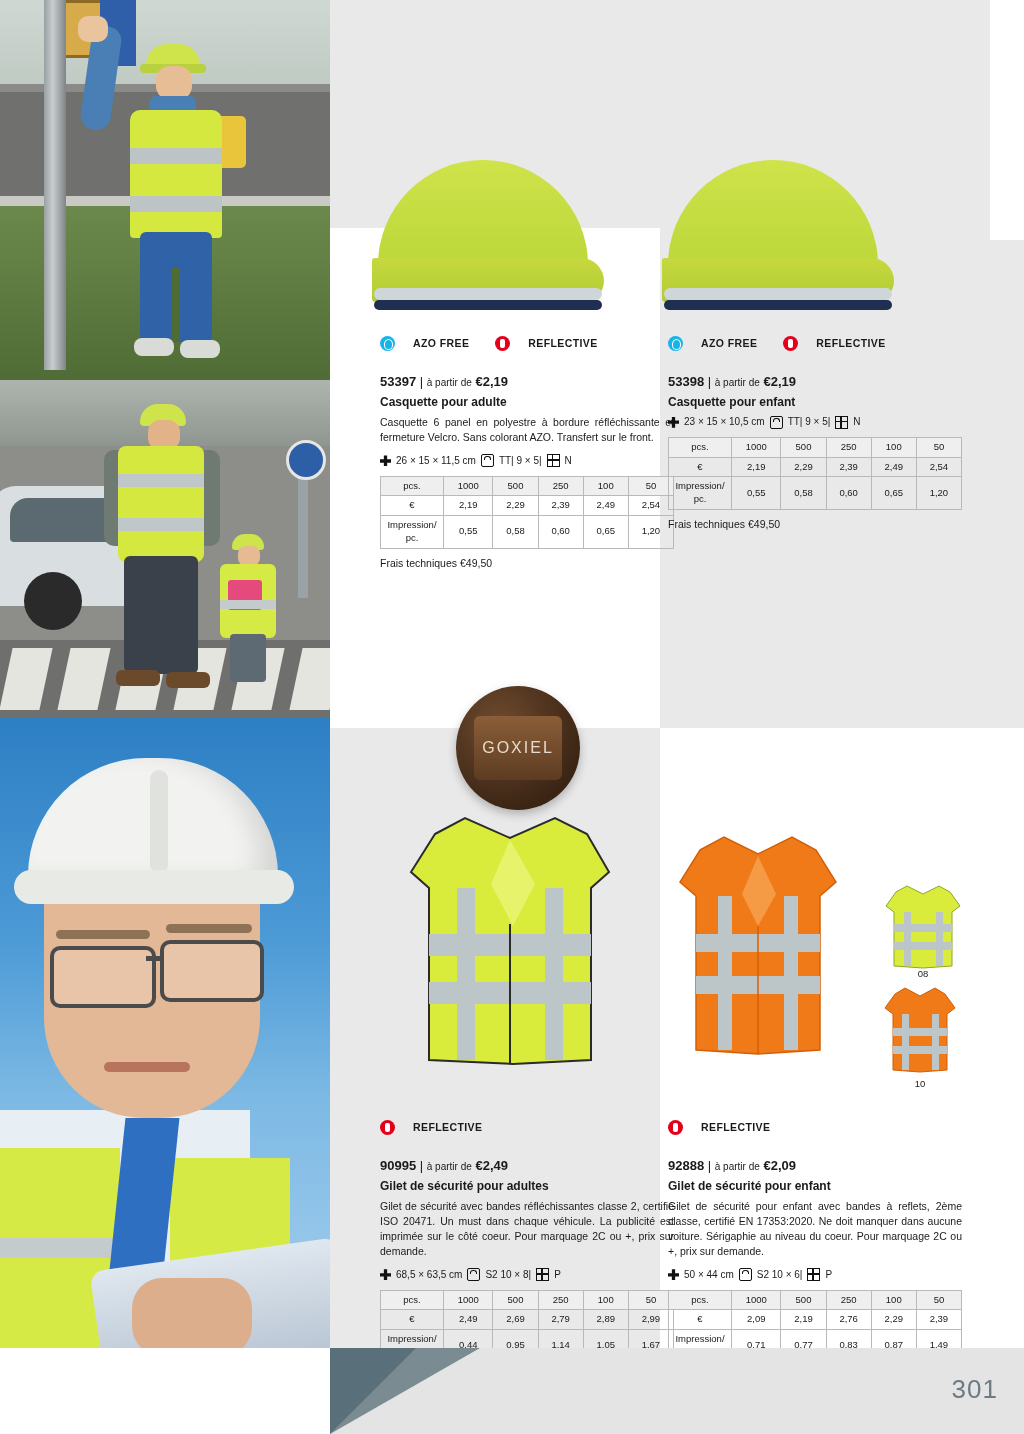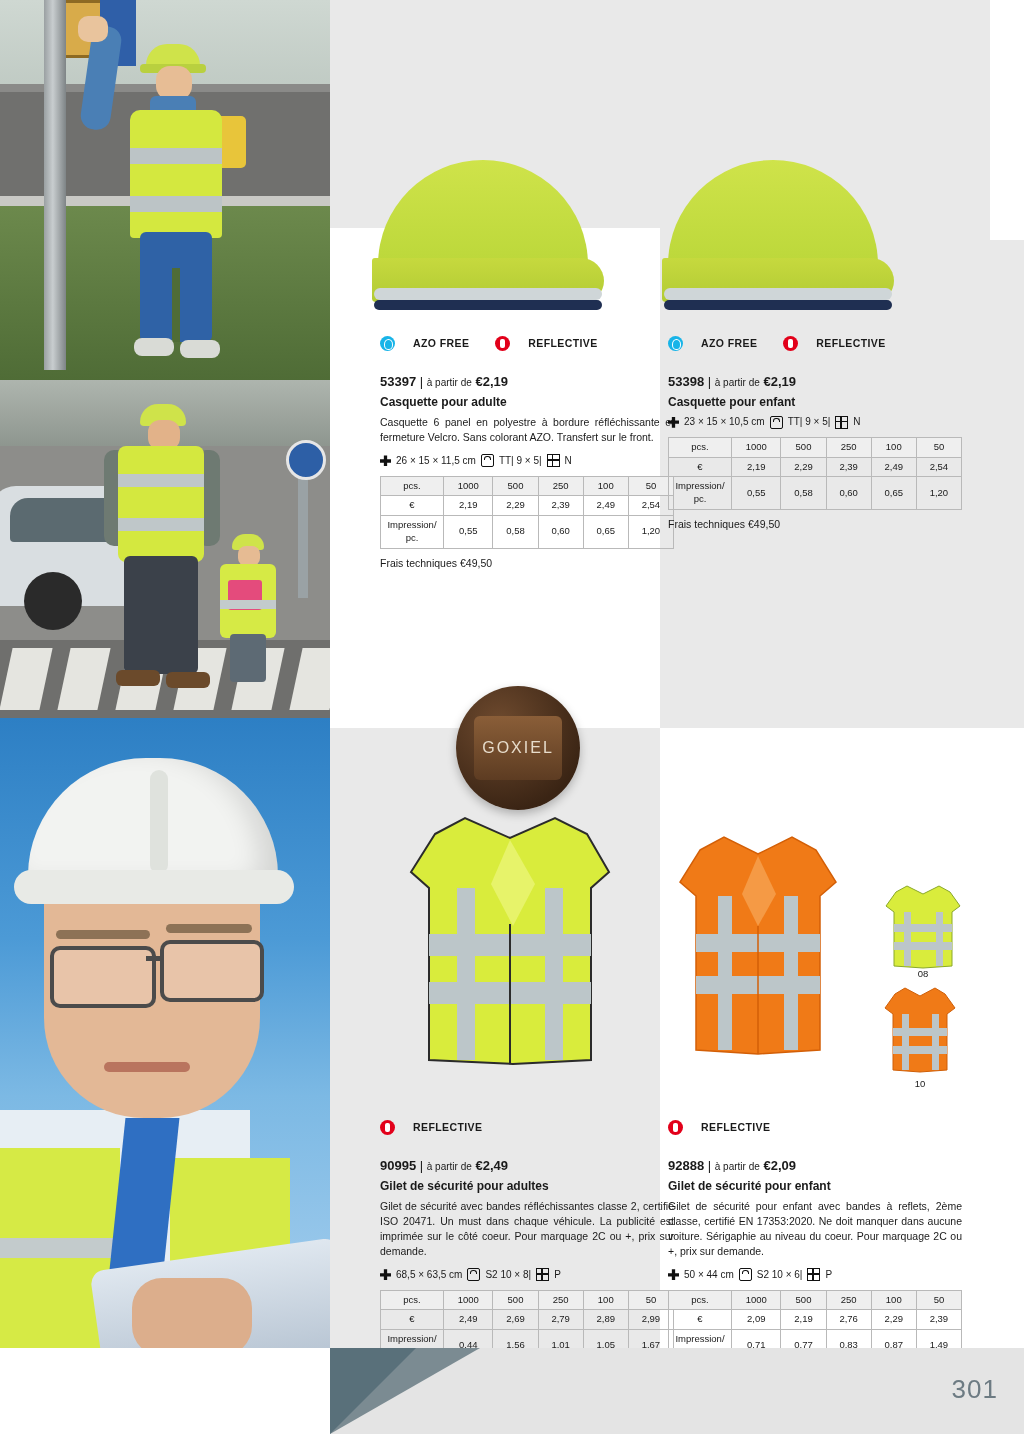--- a/index.html
+++ b/index.html
@@ -470,22 +470,22 @@
         <td class="lbl">€</td>
         <td>2,49</td>
         <td>2,69</td>
         <td>2,79</td>
         <td>2,89</td>
         <td>2,99</td>
       </tr>
       <tr>
         <td class="lbl">Impression/ pc.</td>
         <td>0,44</td>
-        <td>1,56</td>
-        <td>1,01</td>
+        <td>0,95</td>
+        <td>1,14</td>
         <td>1,05</td>
         <td>1,67</td>
       </tr>
     </tbody>
       </table>
     <div class="fees">Frais techniques €49,50</div>
   </div>
 
   <div class="col colR-bot">
     <div class="icons">

